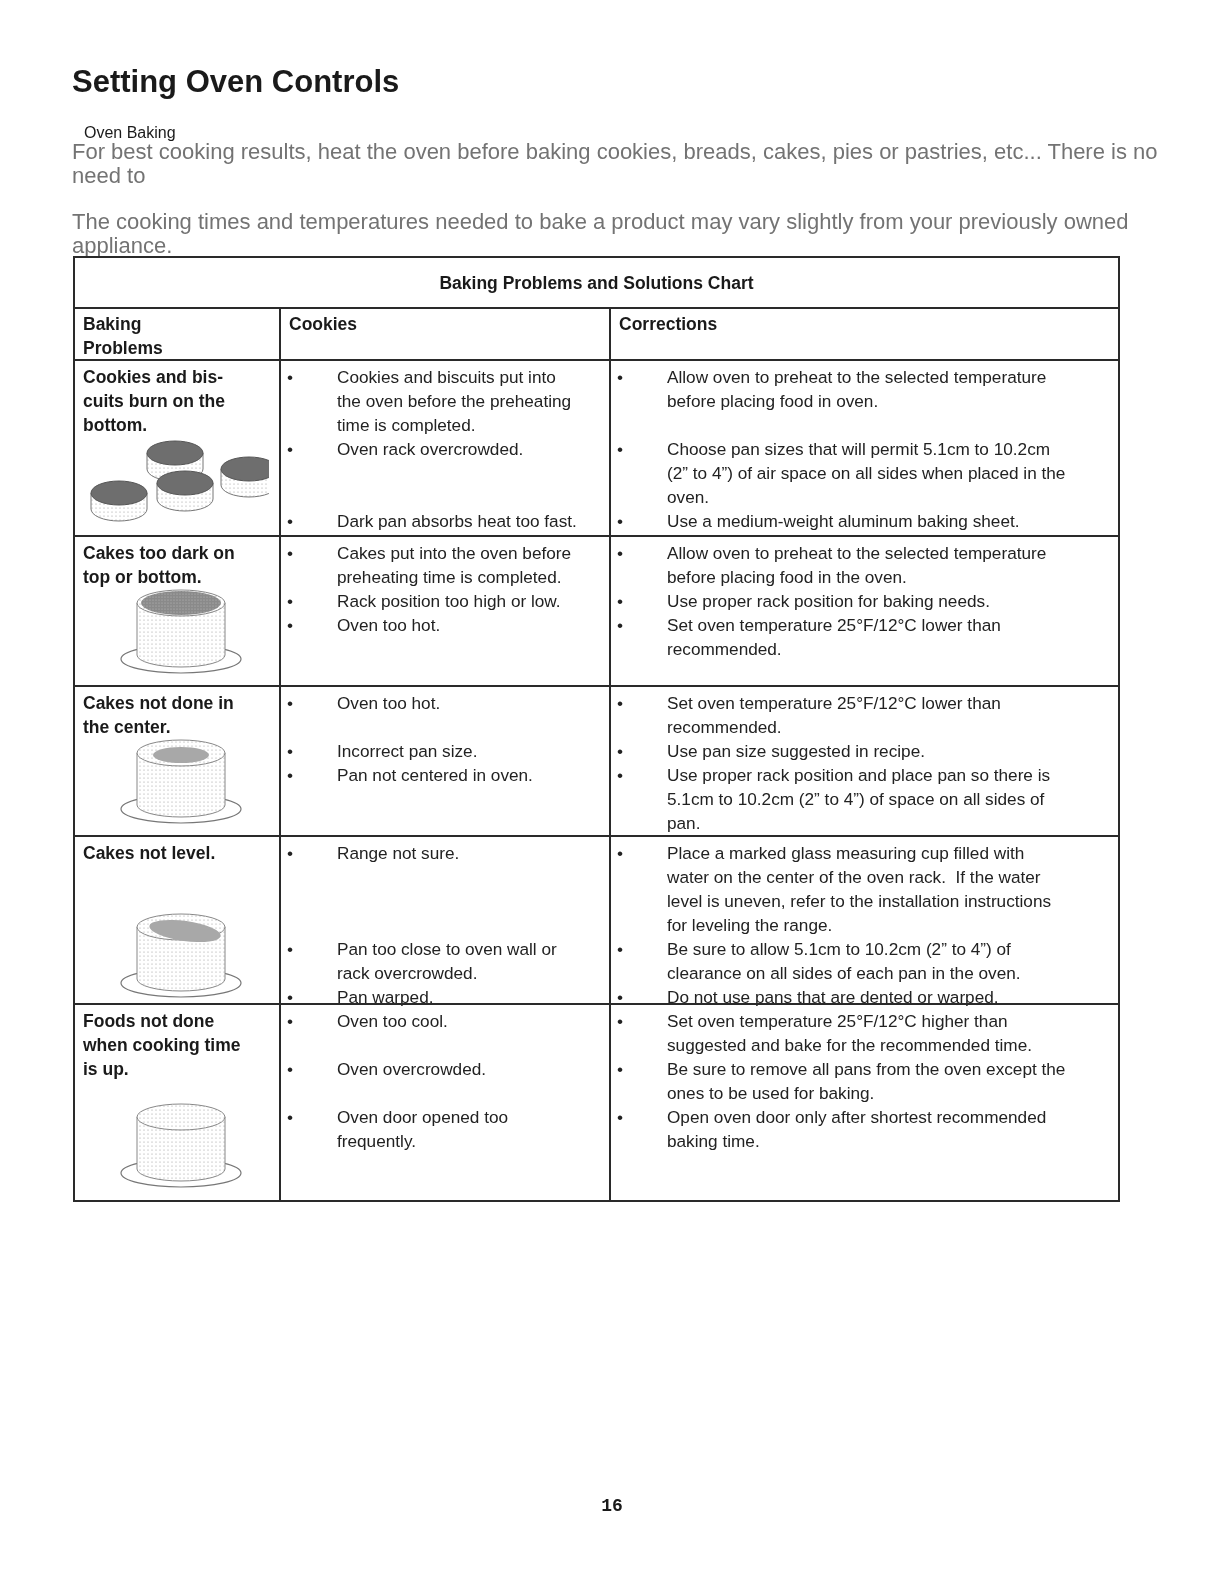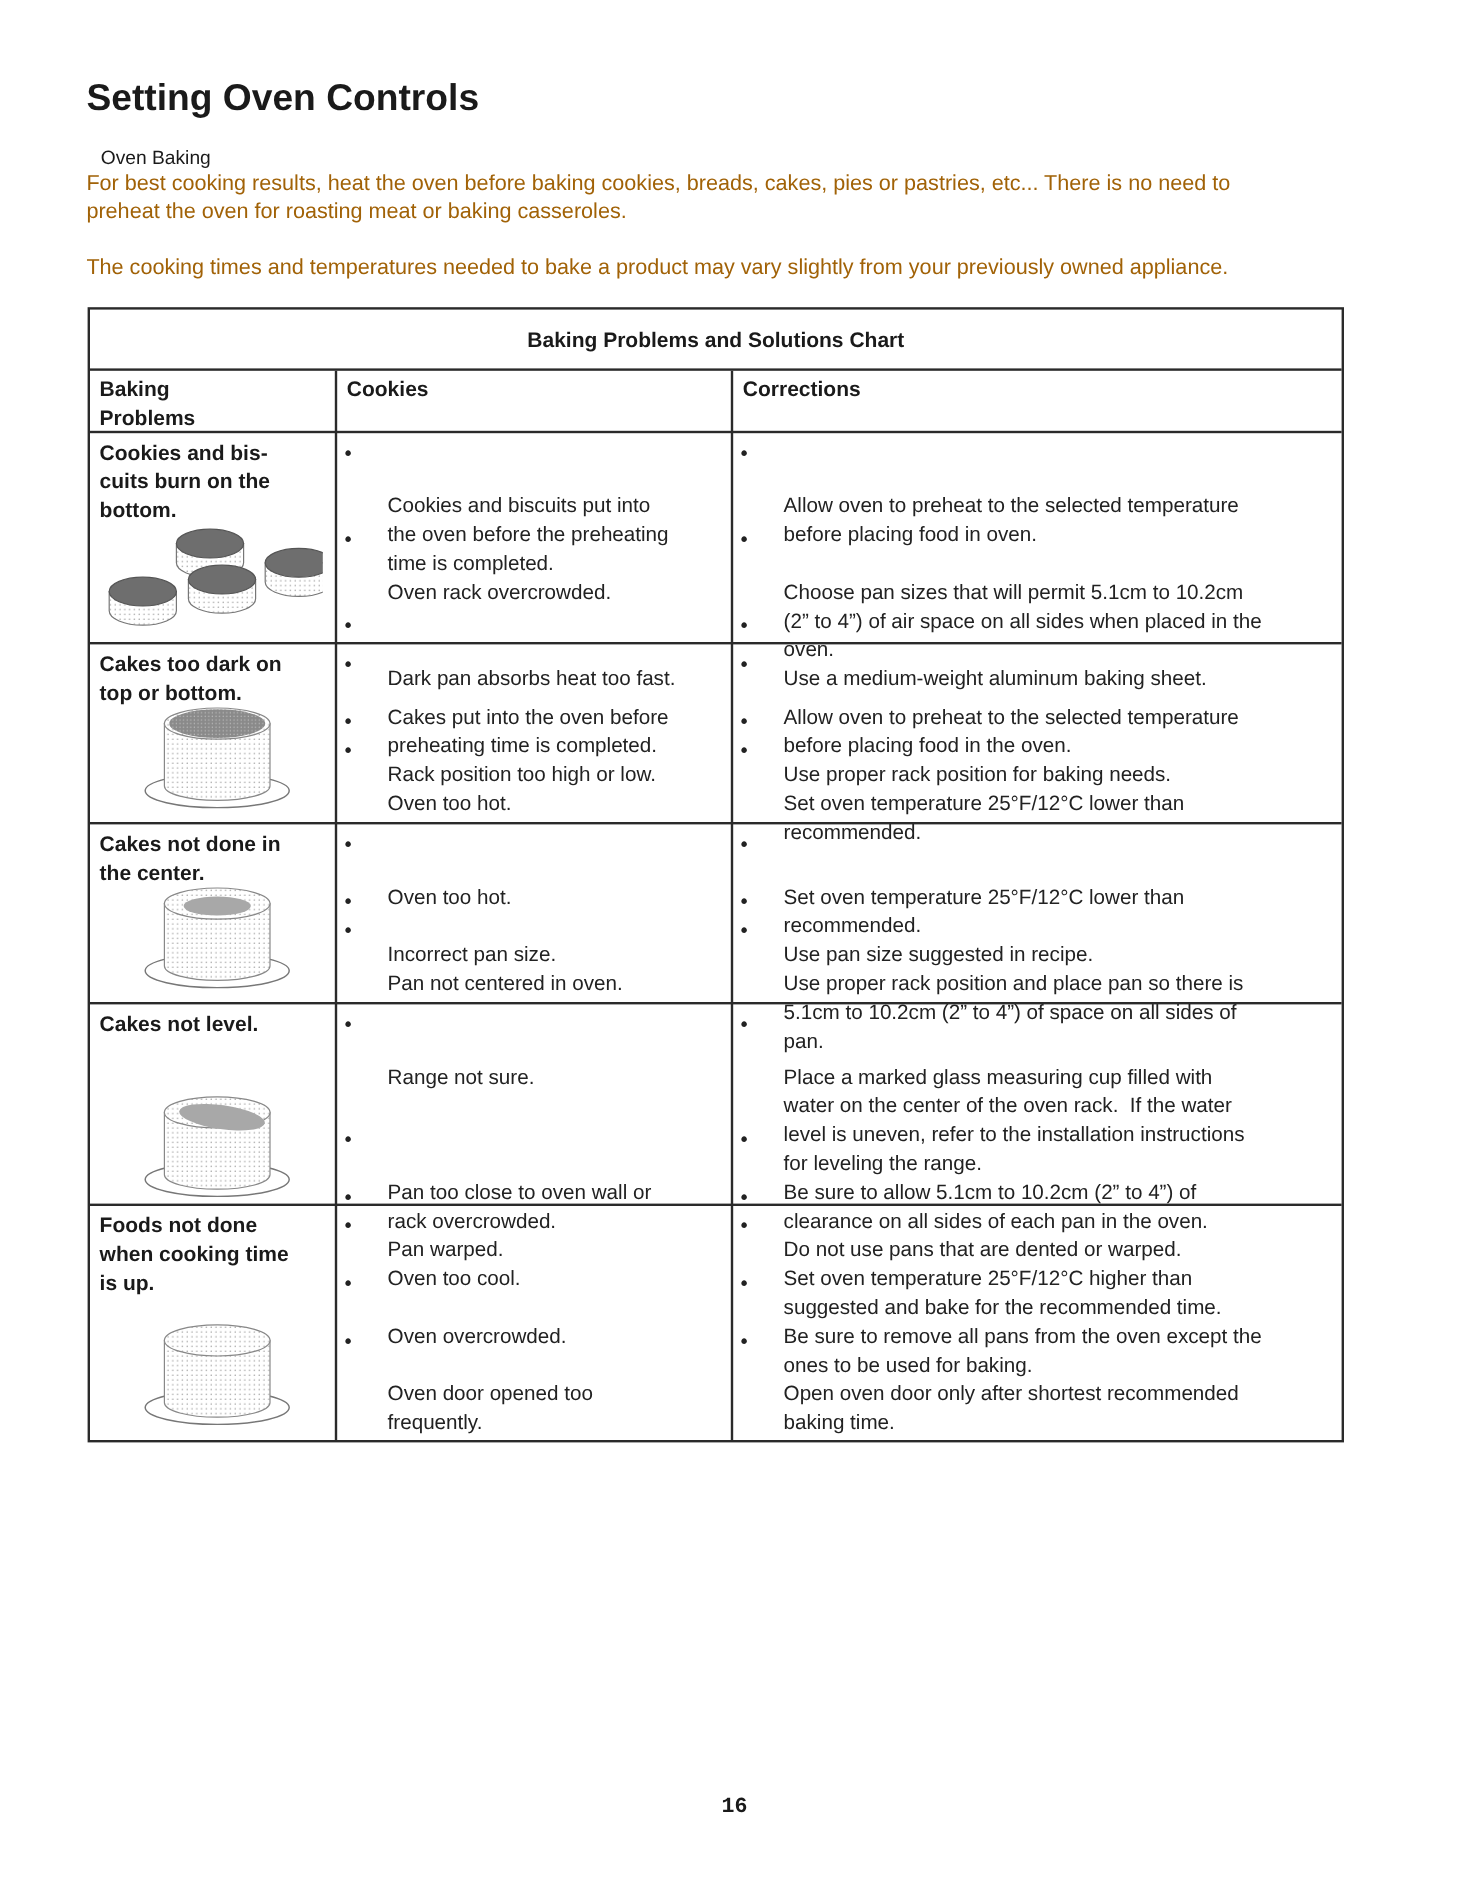--- a/index.html
+++ b/index.html
@@ -1,46 +1,45 @@
 <!DOCTYPE html>
 <html><head>
 <meta charset="utf-8">
 <style>
   html, body { margin: 0; padding: 0; background: #ffffff; }
   body { width: 1224px; height: 1584px; position: relative; overflow: hidden;
          font-family: "Liberation Sans", sans-serif; color: #1a1a1a; }
   .page-title { position: absolute; left: 72px; top: 64px; font-size: 31px; font-weight: bold; margin: 0; color: #1a1a1a; }
   .section-title { position: absolute; left: 72px; top: 112px; font-size: 16px; font-weight: normal; margin: 12px; color: #1a1a1a; }
-  .intro { position: absolute; left: 72px; width: 1090px; font-size: 18px; line-height: 24px; margin: 0; color: #a16207; }
+  .intro { position: absolute; left: 72px; width: 1090px; font-size: 22px; line-height: 24px; margin: 0; color: #737373; }
   #intro1 { top: 140px; }
   #intro2 { top: 210px; }
 
   .chart { position: absolute; left: 73px; top: 256px; width: 1047px; height: 946px;
            border: 2px solid #2a2a2a; box-sizing: border-box; }
   .chart-title { position: absolute; left: 0; right: 0; top: 0; height: 51px; border-bottom: 2px solid #2a2a2a;
                  box-sizing: border-box; text-align: center; font-weight: bold; font-size: 17.5px; line-height: 50px; }
   .vline { position: absolute; top: 51px; bottom: 0; width: 2px; background: #2a2a2a; }
   .hline { position: absolute; left: 0; right: 0; height: 2px; background: #2a2a2a; }
   .cell { position: absolute; font-size: 17.2px; line-height: 24px; color: #222; }
   .hdr { font-weight: bold; color: #1a1a1a; font-size: 17.5px; }
   .prob { font-weight: bold; color: #1a1a1a; font-size: 17.5px; }
   .bl { position: absolute; left: 0; white-space: nowrap; }
   .bl .dot { position: absolute; left: 0; width: 20px; }
-  .bl .txt { position: absolute; left: 36px; white-space: pre; margin-top: 44px; }
+  .bl .txt { position: absolute; left: 50px; white-space: pre; }
   .illus { position: absolute; }
   .page-number { position: absolute; left: 0; width: 1224px; top: 1496px; text-align: center; font-weight: bold; font-size: 18px; font-family: Liberation Mono, monospace; }
 </style>
 </head>
 <body>
 
 <h1 class="page-title">Setting Oven Controls</h1>
 <h2 class="section-title">Oven Baking</h2>
 <div class="intro" id="intro1">
   <div>For best cooking results, heat the oven before baking cookies, breads, cakes, pies or pastries, etc...  There is no need to</div>
-  <div>preheat the oven for roasting meat or baking casseroles.</div>
 </div>
 <p class="intro" id="intro2">The cooking times and temperatures needed to bake a product may vary slightly from your previously owned appliance.</p>
 
 <div class="chart" id="chart">
   <div class="chart-title">Baking Problems and Solutions Chart</div>
   <div class="vline" style="left:204px"></div>
   <div class="vline" style="left:534px"></div>
 
   <div class="cell hdr" style="left:8px; top:54px;">
     <div>Baking</div>

